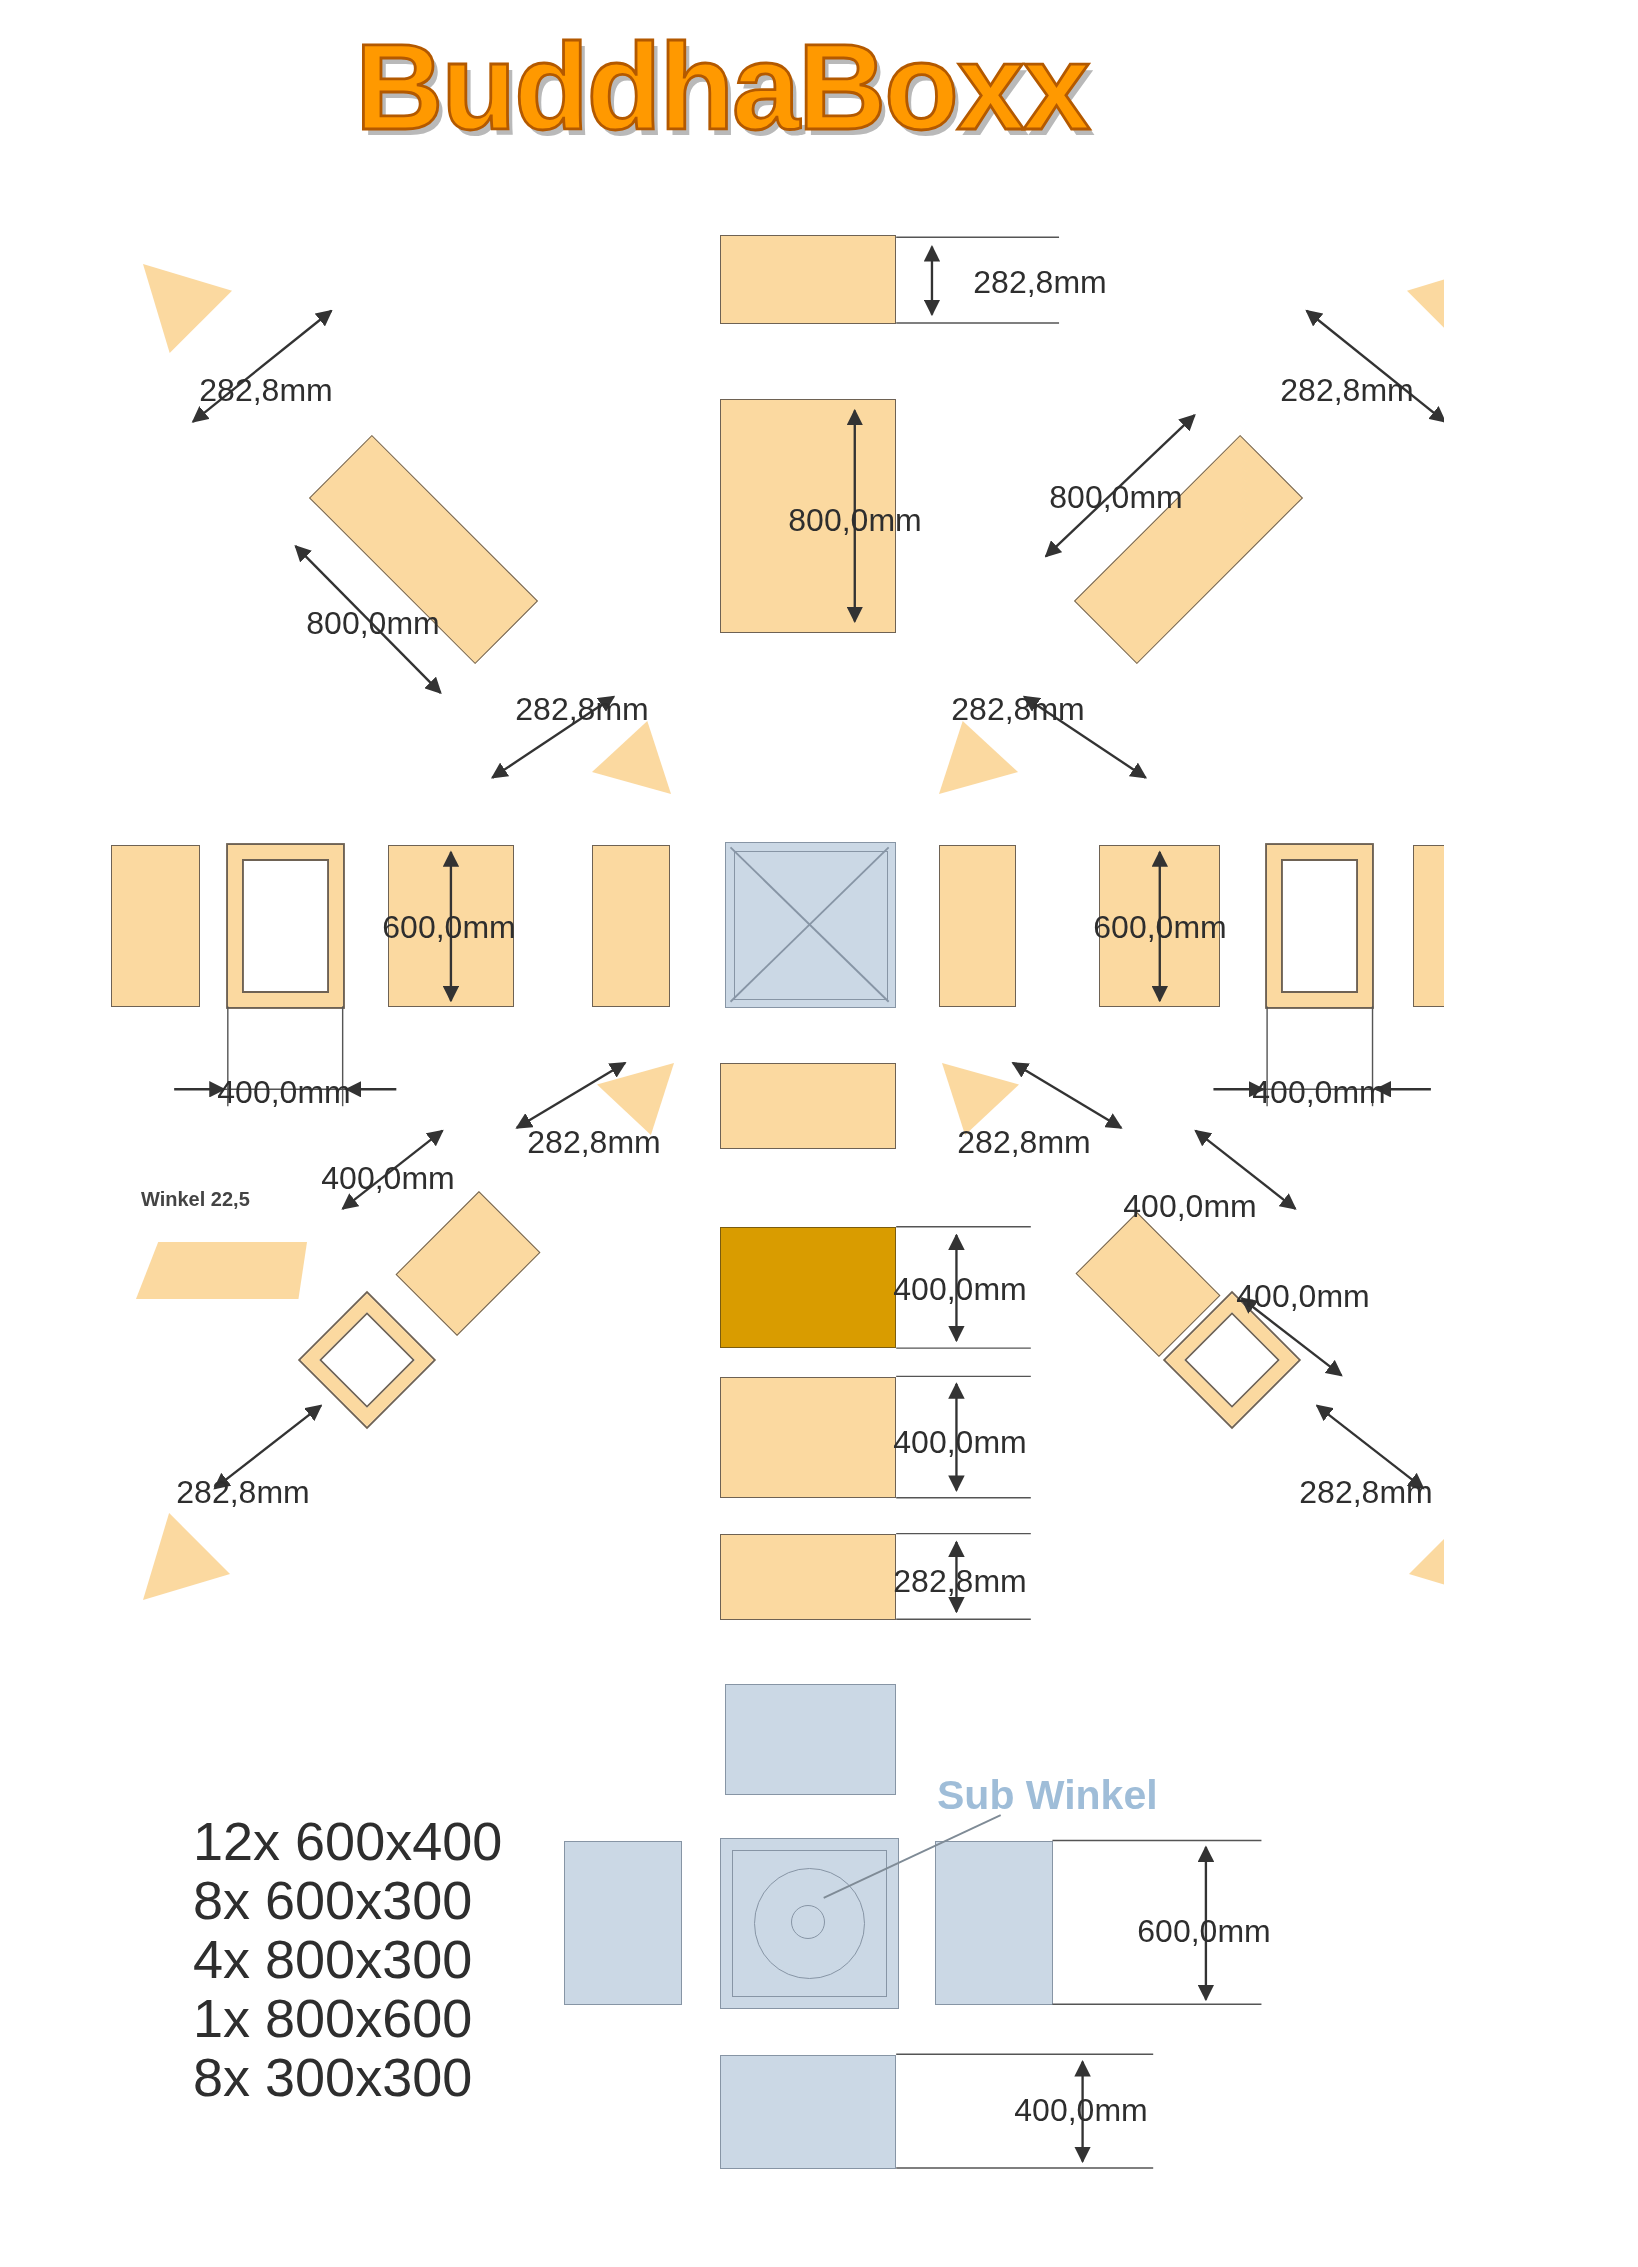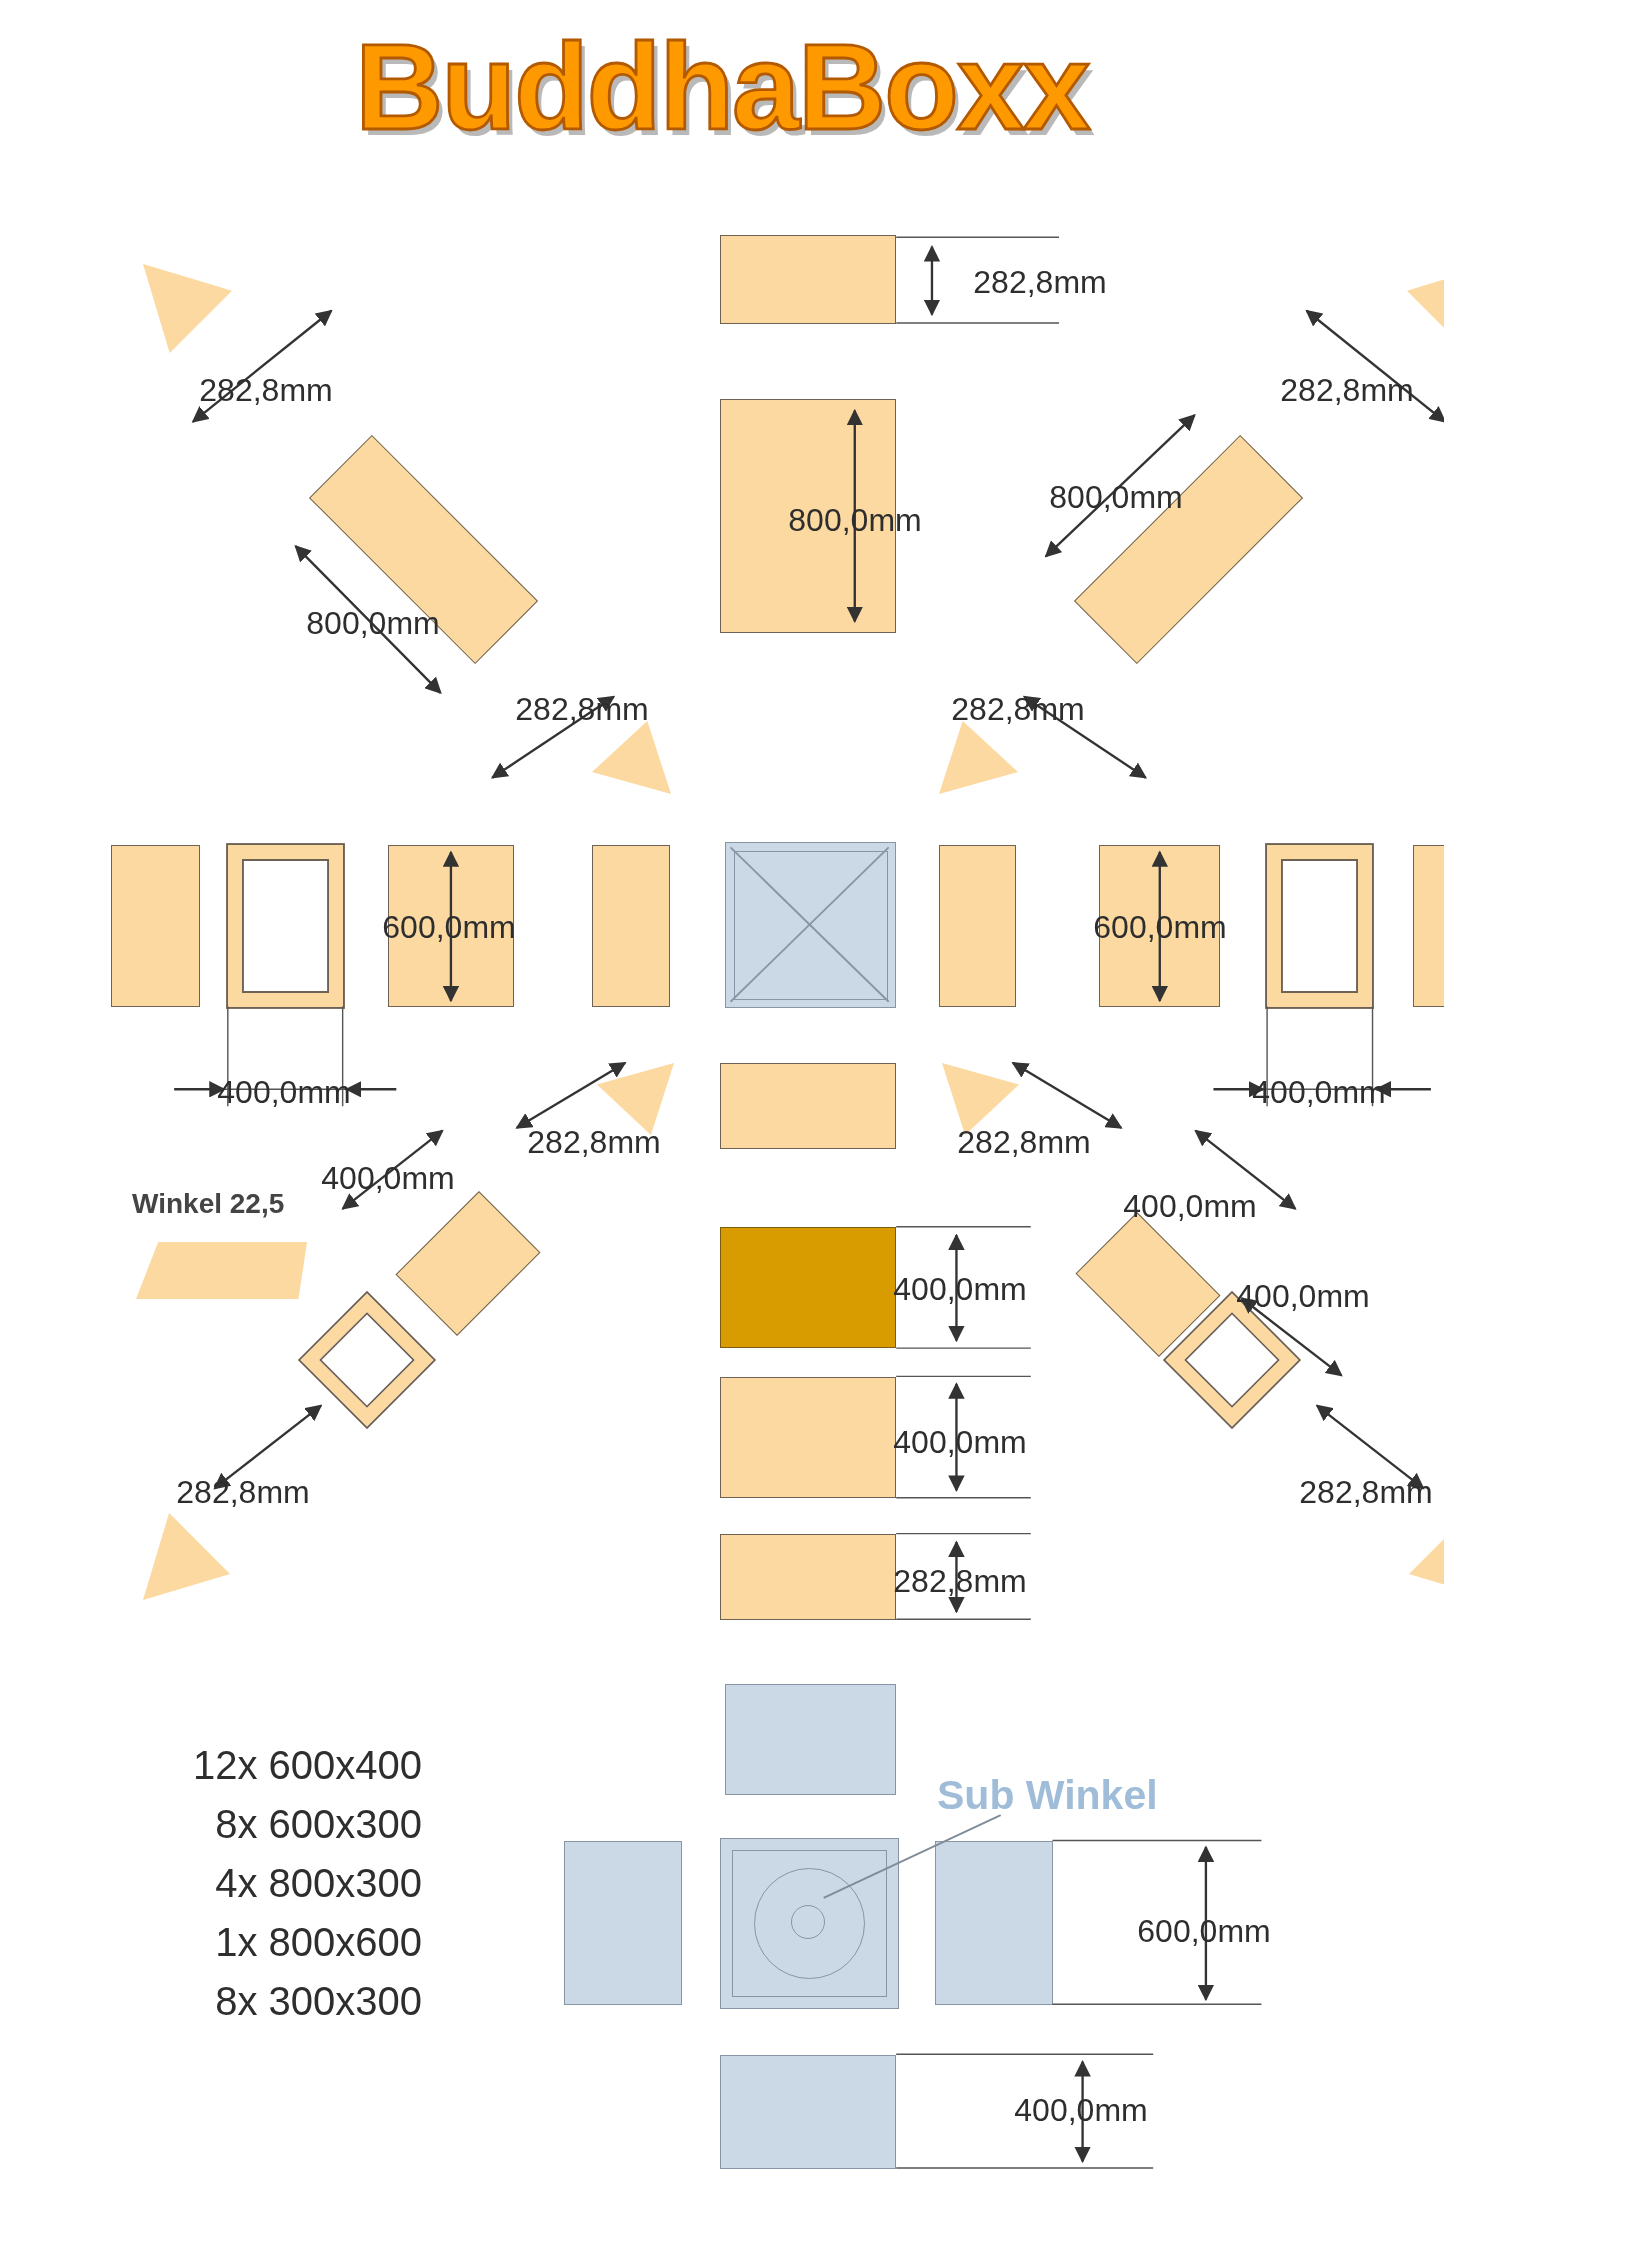--- a/index.html
+++ b/index.html
@@ -29,24 +29,24 @@
   .arr1{stroke:#333;stroke-width:2.5;marker-end:url(#ah);}
   .ext{stroke:#555;stroke-width:1.5;}
   .bluel{stroke:var(--blue_border,#8795A5);stroke-width:2;}
   .ptr{stroke:#7F8B96;stroke-width:2;}
 
   .dim{position:absolute;transform:translate(-50%,-50%);font-size:32px;color:var(--dim_text,#2E2E2E);
        white-space:nowrap;z-index:3;}
   .title{position:absolute;left:0;top:17px;width:100%;text-align:center;font-size:122px;font-weight:bold;
          letter-spacing:-1.9px;color:var(--title,#FF9900);-webkit-text-stroke:2.8px var(--title_outline,#B35900);
          text-shadow:4.7px 5.6px 0 #B9B9B9;z-index:3;}
-  .winkel{position:absolute;left:132px;top:1188px;font-size:28px;font-weight:bold;color:#444;z-index:3;}
+  .winkel{position:absolute;left:141px;top:1188px;font-size:20px;font-weight:bold;color:#444;z-index:3;}
   .subwoofer-label{position:absolute;left:937px;top:1772px;font-size:41px;font-weight:bold;
          color:var(--subwoofer_text,#9FBDD8);z-index:3;}
-  .parts{position:absolute;left:193px;top:1736px;font-size:40px;line-height:59px;color:#2E2E2E;z-index:3;text-align:right;}
+  .parts{position:absolute;left:193px;top:1812px;font-size:54px;line-height:59px;color:#2E2E2E;z-index:3;}
 
   .center-sq::before{content:"";position:absolute;inset:7.5px;border:1.9px solid var(--blue_border,#8795A5);}
   .spk-inner{position:absolute;inset:11.3px;border:1.9px solid var(--blue_border,#8795A5);}
   .spk-circle{position:absolute;left:50%;top:50%;width:109px;height:109px;margin:-56px 0 0 -56px;
          border:1.9px solid var(--blue_border,#8795A5);border-radius:50%;}
   .spk-hub{position:absolute;left:50%;top:50%;width:32px;height:32px;margin:-18px 0 0 -18px;
          border:1.9px solid var(--blue_border,#8795A5);border-radius:50%;}
 </style>
 </head>
 <body>

